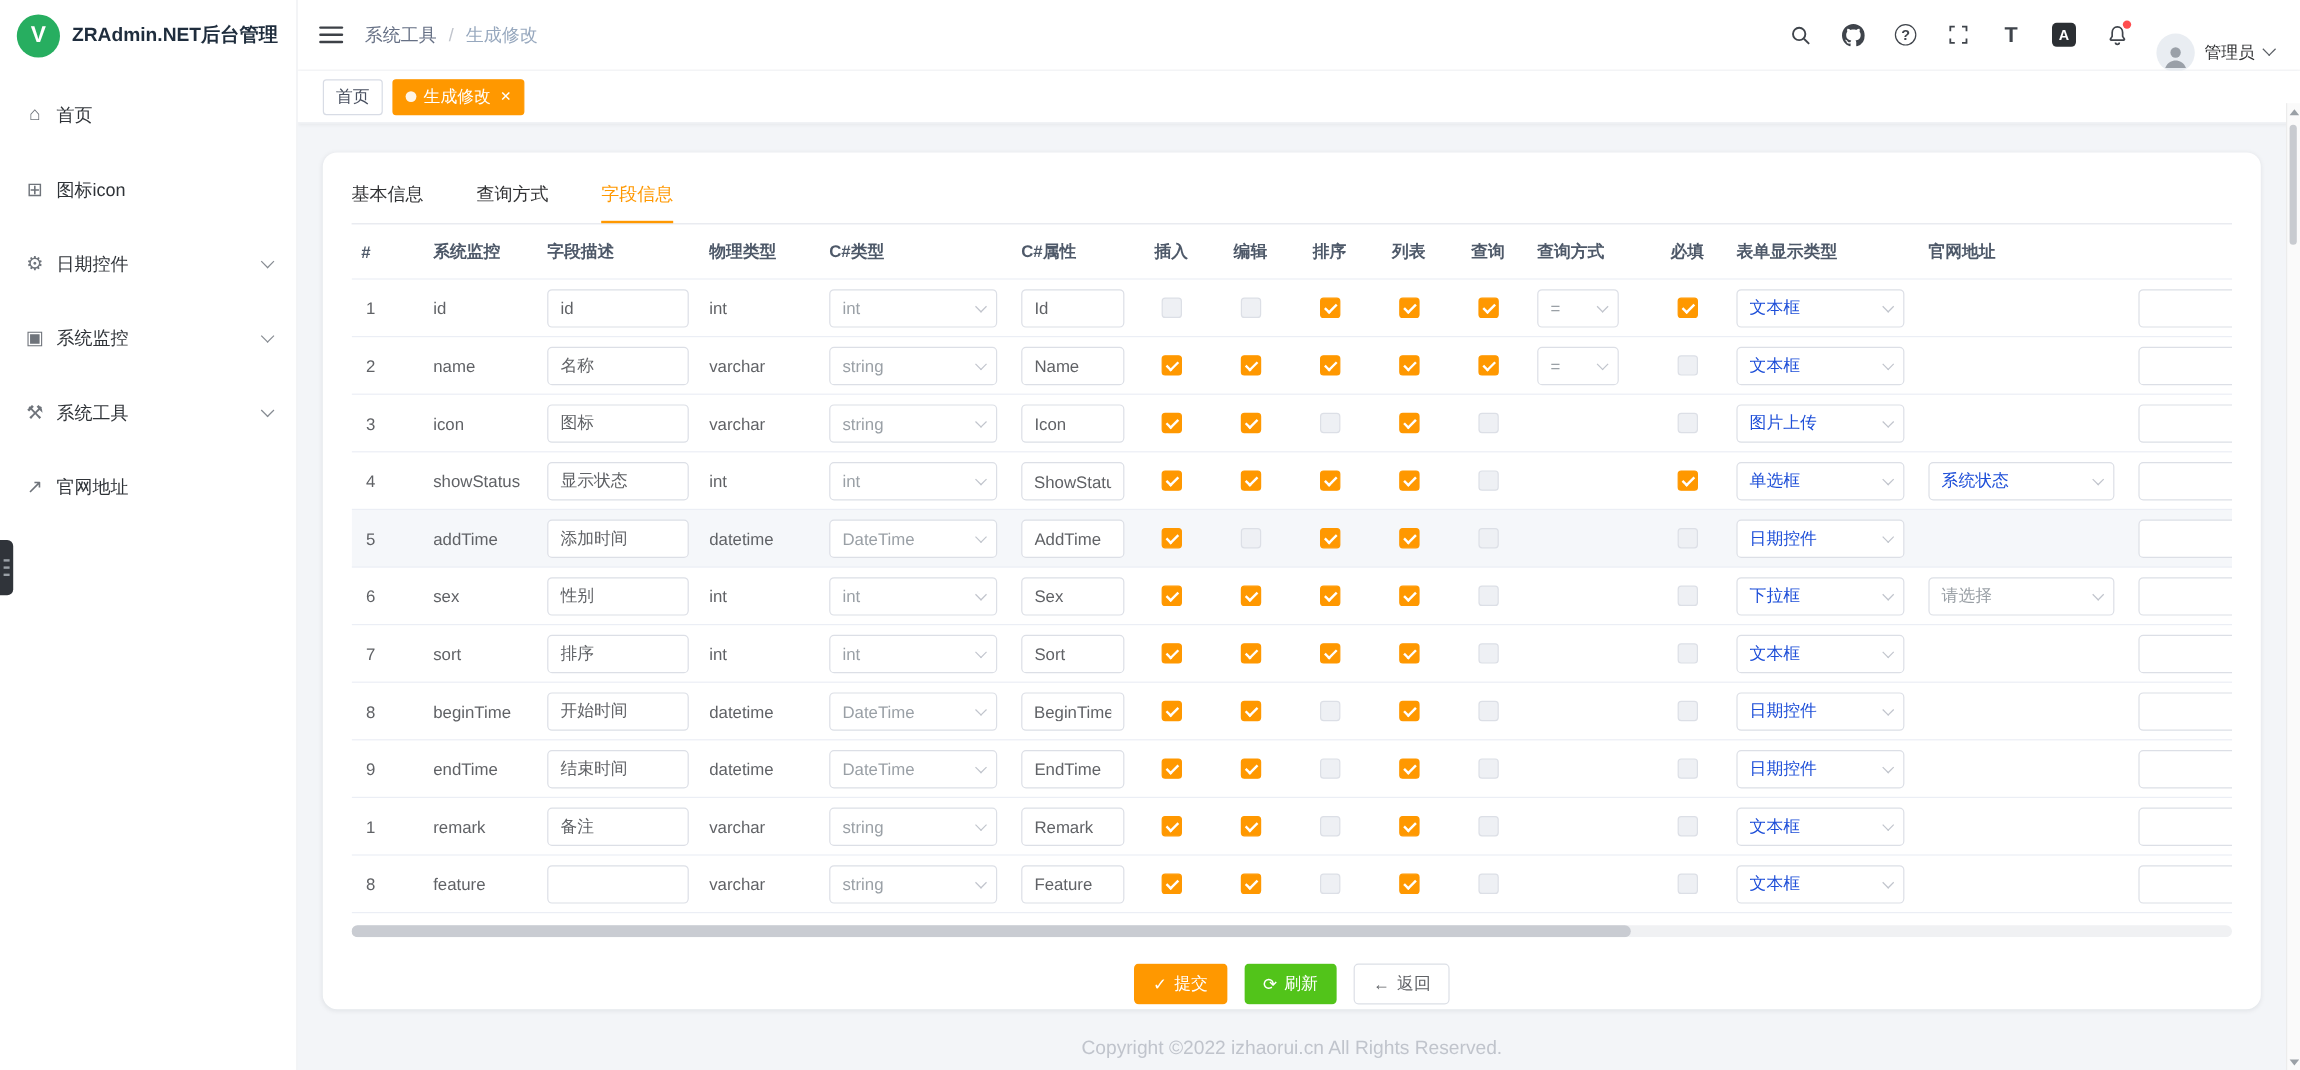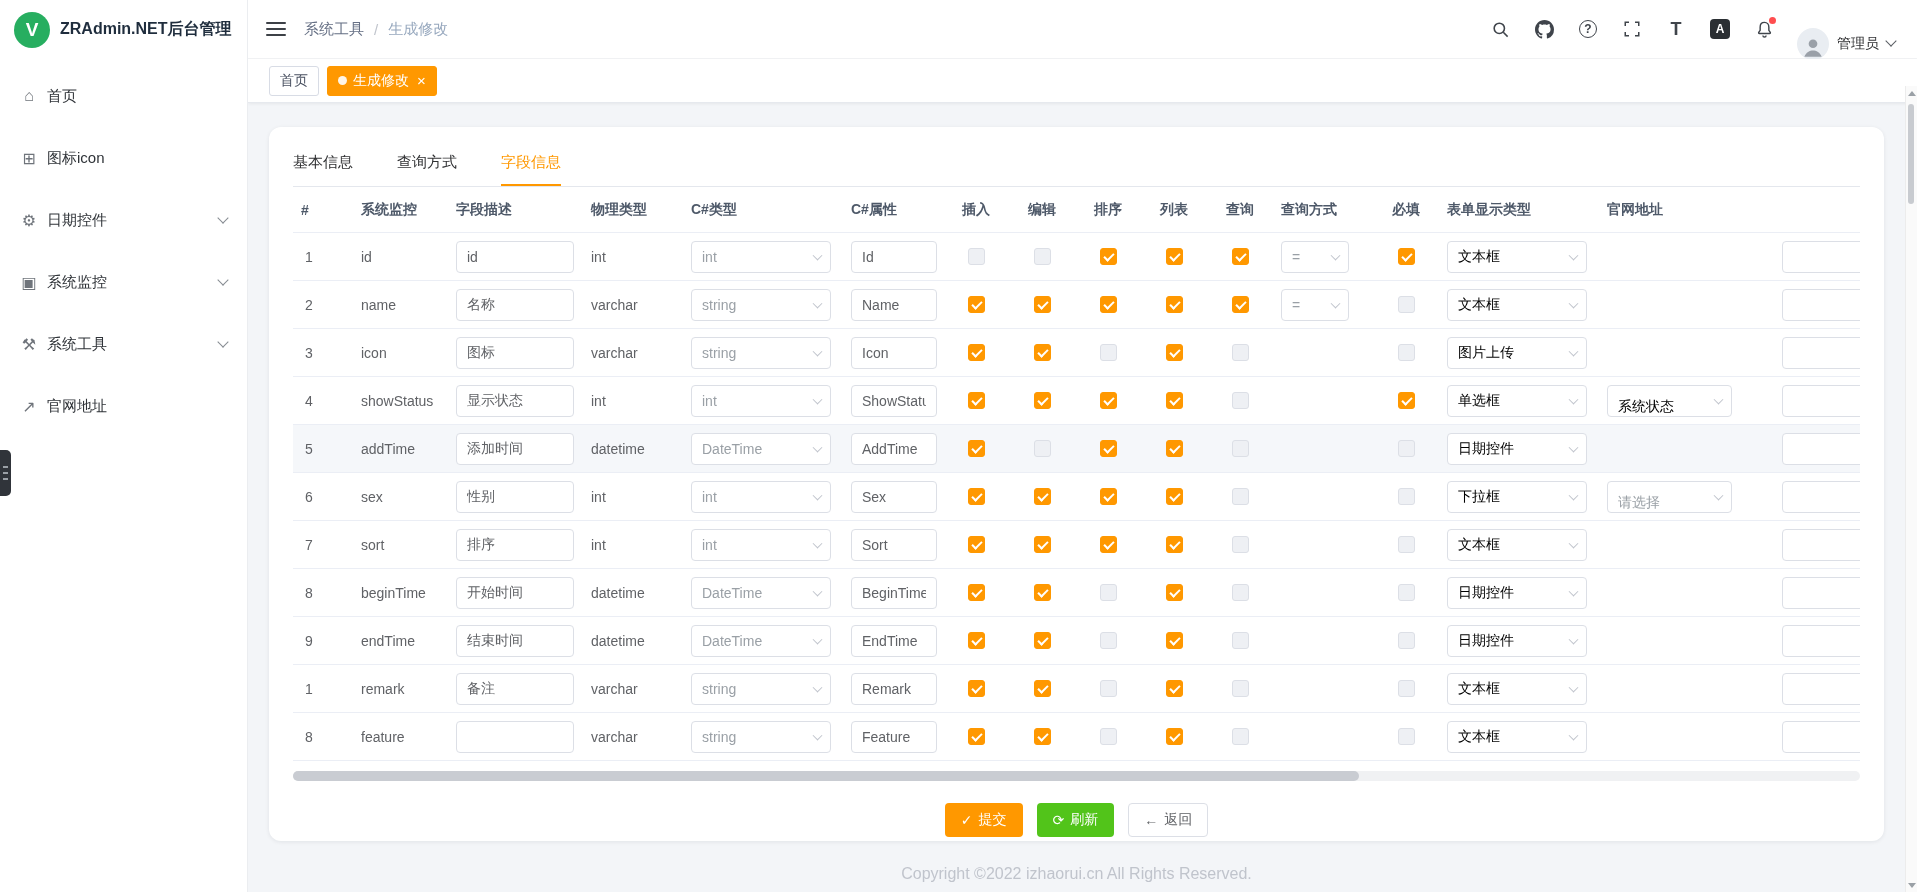--- a/index.html
+++ b/index.html
@@ -73,26 +73,26 @@
   .th.center{text-align:center;padding-left:0;}
   .t-row{height:48px;border-bottom:1px solid #ebeef5;}
   .t-row.highlight{background:#f5f7fa;}
   .td{padding-left:8px;font-size:14px;color:#606266;white-space:nowrap;}
   .td.c{text-align:center;padding-left:0;}
   .idx{padding-left:12px;}
   .inp{height:32px;border:1px solid #dcdfe6;border-radius:4px;padding:0 10px;font-size:14px;color:#606266;outline:none;background:#fff;font-family:inherit;}
   .desc-inp{width:118px;}
   .prop-inp{width:86px;}
   .extra-inp{width:120px;}
-  .sel{height:32px;border:1px solid #dcdfe6;border-radius:4px;display:inline-flex;align-items:center;padding:0 24px 0 10px;font-size:14px;color:#000000;position:relative;background:#fff;cursor:pointer;white-space:nowrap;}
+  .sel{height:32px;border:1px solid #dcdfe6;border-radius:4px;display:inline-flex;align-items:center;padding:0 24px 0 10px;font-size:14px;color:#1d4ed8;position:relative;background:#fff;cursor:pointer;white-space:nowrap;}
   .sel.gray{color:#9aa0a6;}
   .sel .chev{position:absolute;right:9px;top:50%;width:7px;height:7px;border-right:1.5px solid #c0c4cc;border-bottom:1.5px solid #c0c4cc;transform:translateY(-70%) rotate(45deg);}
   .w140{width:140px;}
   .w68{width:68px;}
-  .w150{width:125px;align-items:flex-end;}
+  .w150{width:155px;}
   .cb{display:inline-block;width:17px;height:17px;border-radius:3px;background:#eef0f4;border:1px solid #dcdfe6;position:relative;vertical-align:middle;cursor:pointer;}
   .cb.checked{background:var(--accent);border-color:var(--accent);}
   .cb.checked::after{content:"";position:absolute;left:5px;top:2px;width:4px;height:8px;border-right:2px solid #fff;border-bottom:2px solid #fff;transform:rotate(45deg);}
 
   .hscroll{margin-top:10px;height:10px;background:#f0f1f3;border-radius:5px;width:100%;}
   .hthumb{height:10px;width:68%;background:#c9ccd2;border-radius:5px;}
 
   .actions{display:flex;justify-content:center;gap:14px;margin-top:22px;}
   .btn{height:34px;display:inline-flex;align-items:center;gap:6px;padding:0 15px;border-radius:4px;font-size:14px;border:1px solid transparent;cursor:pointer;font-family:inherit;}
   .btn.primary{background:var(--accent);color:#fff;}

